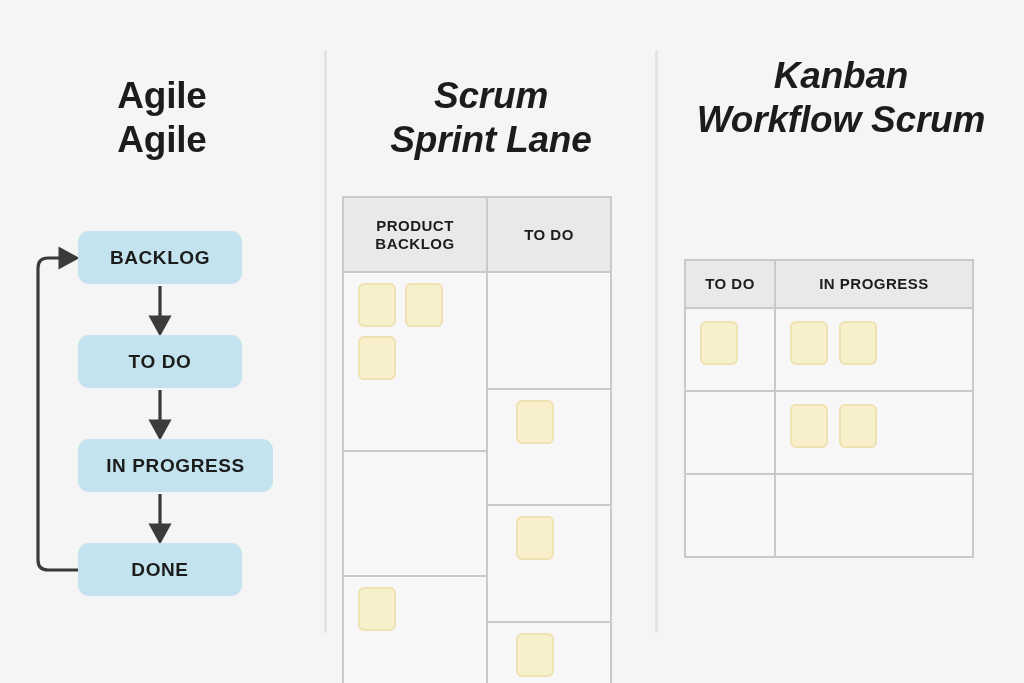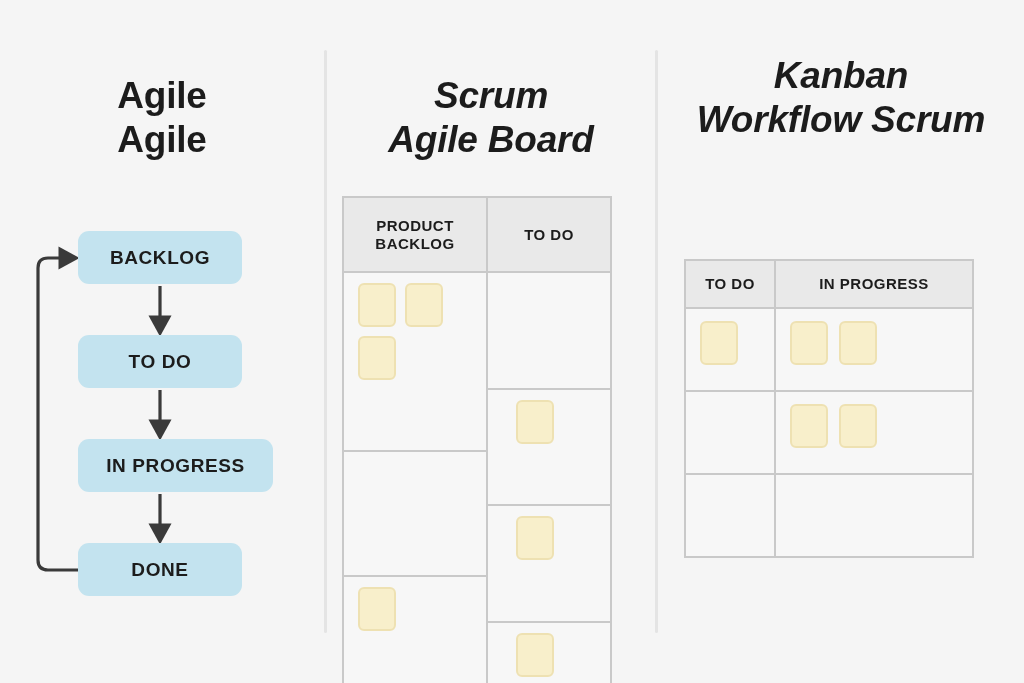--- a/index.html
+++ b/index.html
@@ -199,21 +199,21 @@
       </div>
       <div class="flow-node" id="node-done">
         <span>DONE</span>
       </div>
     </div>
   </div>
 
   <div class="panel" id="panel-scrum">
     <div class="panel-title">
       <span class="tline">Scrum</span>
-      <span class="tline">Agile Board</span>
+      <span class="tline">Sprint Lane</span>
     </div>
 
     <div class="board" id="board-scrum">
       <div class="board-col" style="width:142px">
         <div class="col-head">
           <div>
             <span class="hline">PRODUCT</span>
             <span class="hline">BACKLOG</span>
           </div>
         </div>

